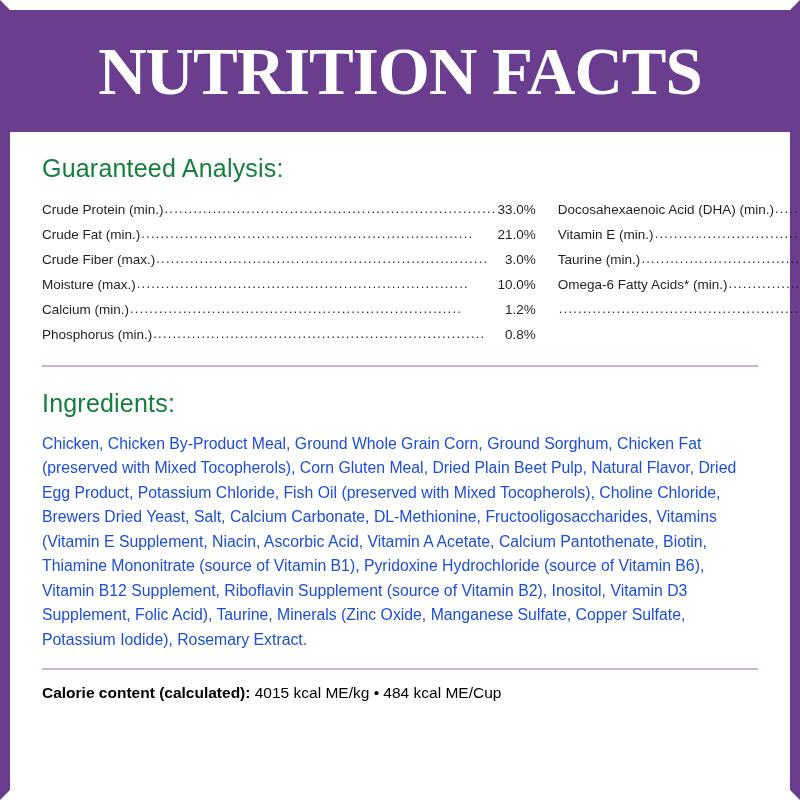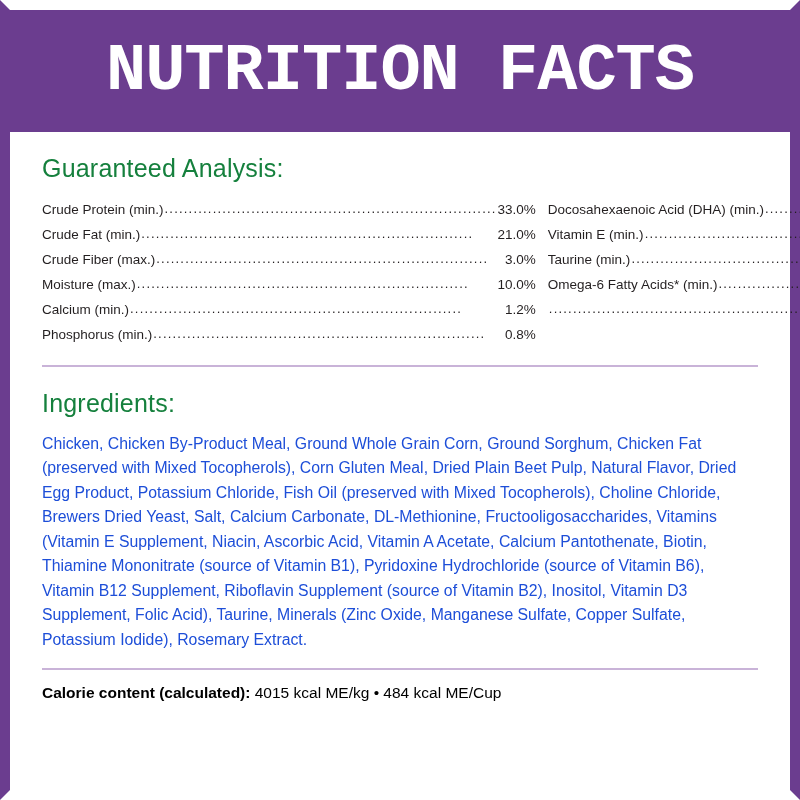--- a/index.html
+++ b/index.html
@@ -29,42 +29,42 @@
     background: #6b3d8f;
     height: 122px;
     display: flex;
     align-items: center;
     justify-content: center;
     padding: 0 14px;
     box-sizing: border-box;
   }
   .header-title {
     color: #ffffff;
-    font-family: Liberation Mono, monospace;
+    font-family: Liberation Serif, serif;
     font-weight: bold;
     font-size: 67px;
     letter-spacing: -1px;
     line-height: 1;
     white-space: nowrap;
     text-align: center;
   }
   .section {
     padding: 0 32px;
     box-sizing: border-box;
   }
   .section-title {
     color: #15803d;
     font-size: 25px;
     font-weight: normal;
     margin: 22px 0 14px 0;
     letter-spacing: 0.2px;
   }
   .ga-columns {
     display: flex;
-    gap: 12px;
+    gap: 22px;
   }
   .ga-col {
     flex: 1 1 0;
   }
   .ga-row {
     display: flex;
     align-items: baseline;
     font-size: 13.5px;
     line-height: 25px;
     white-space: nowrap;

